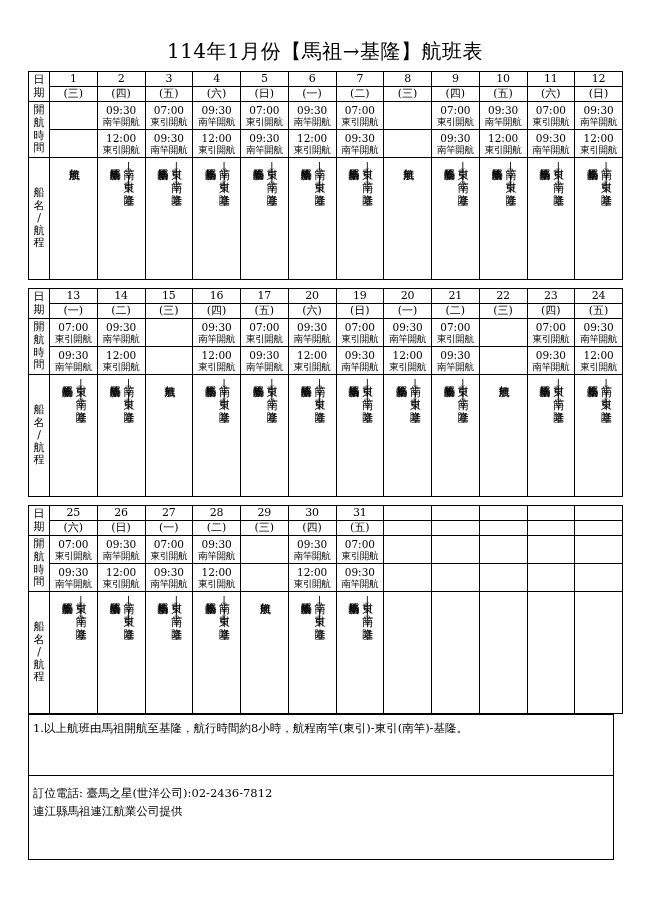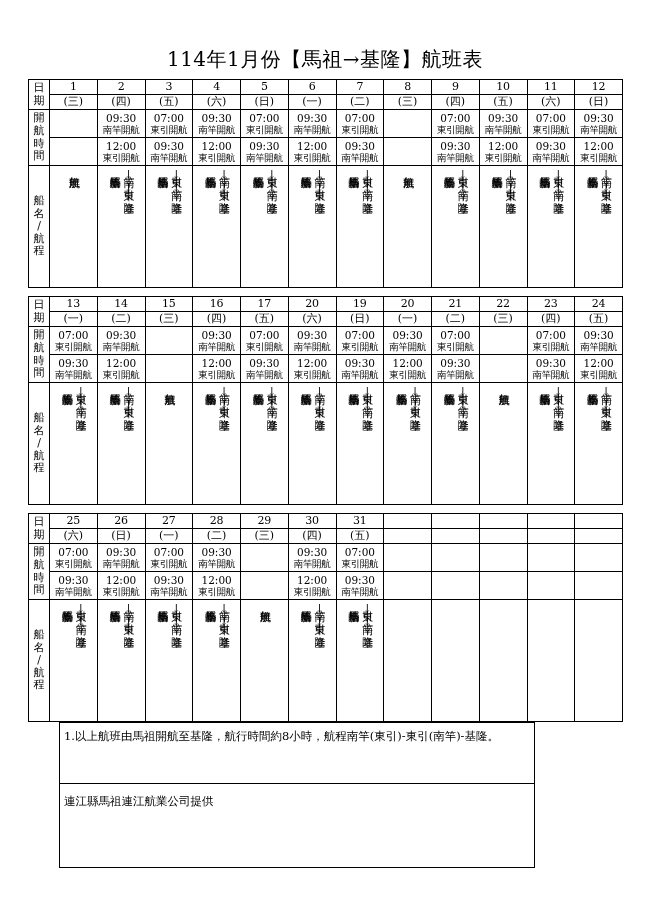--- a/index.html
+++ b/index.html
@@ -7,21 +7,21 @@
     margin: 0; padding: 0;
     background: #ffffff;
   }
   body {
     width: 650px; height: 919px;
     font-family: "DejaVu Sans", "Liberation Sans", sans-serif;
     color: #000;
     position: relative;
     overflow: hidden;
   }
-  .page { width: 650px; height: 919px; position: relative; padding: 16px 28px; }
+  .page { width: 650px; height: 919px; position: relative; padding: 8px 28px; }
 
   
   .title {
     text-align: center;
     font-family: "DejaVu Serif", "Liberation Serif", serif;
     font-size: 20px;
     font-weight: 400;
     letter-spacing: 0.5px;
     padding-top: 30px;
     padding-bottom: 6px;
@@ -86,27 +86,26 @@
     text-orientation: upright;
     font-size: 11px;
     line-height: 1.1;
     margin: 0 auto;
     white-space: nowrap;
   }
   .r-ship .shipcell.center { justify-content: center; }
 
   
   .notebox {
-    width: 476px;
+    width: 586px;
     border: 1px solid #000;
     border-top: none;
     font-family: "DejaVu Serif", "Liberation Serif", serif;
     font-size: 11.5px;
     padding: 5px 4px 4px 4px;
-    margin-left: 31px;
   }
   .notebox.first { border-top: 1px solid #000; height: 62px; }
   .notebox.second { height: 84px; padding-top: 9px; }
   .note-line { line-height: 1.55; white-space: nowrap; }
   .note-line.indent { padding-left: 40px; }
   .note-red { color: #e8131a; line-height: 1.9; white-space: nowrap; }
   .note-blk { line-height: 1.5; white-space: nowrap; font-family: Liberation Serif, serif; }
   .gap8 { height: 8px; }
 </style>
 </head>
@@ -782,16 +781,17 @@
           </td>
       </tr>
     </tbody>
   </table>
 
   <div class="notebox first">
     <div class="note-line">1.以上航班由馬祖開航至基隆，航行時間約8小時，航程南竿(東引)-東引(南竿)-基隆。</div>
   </div>
 
   <div class="notebox second">
+    <div class="note-line"><span>訂位電話:</span>&nbsp;<span>臺馬之星(世洋公司):02-2436-7812</span></div>
     <div class="note-blk">連江縣馬祖連江航業公司提供</div>
   </div>
 
 </div>
 
 </body></html>

